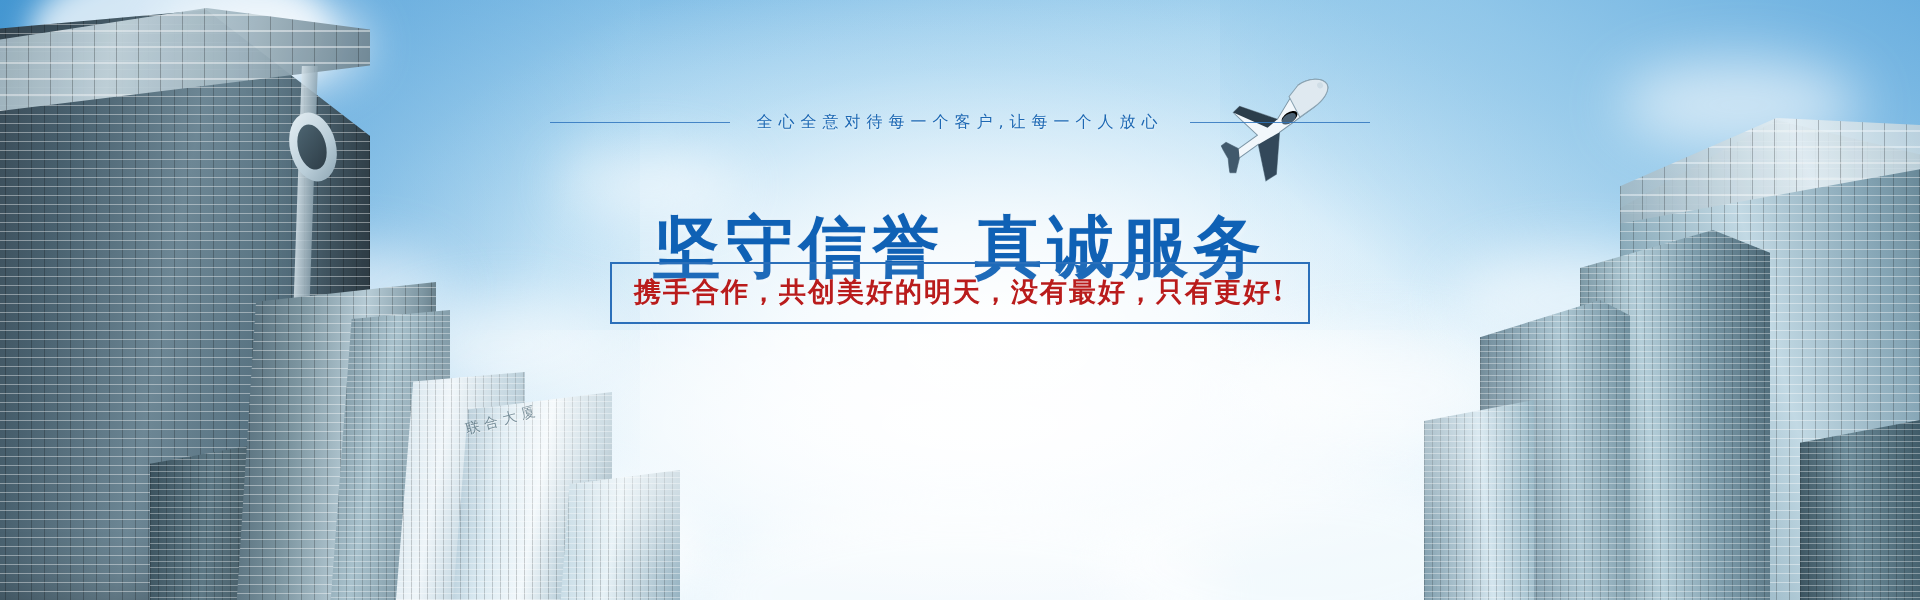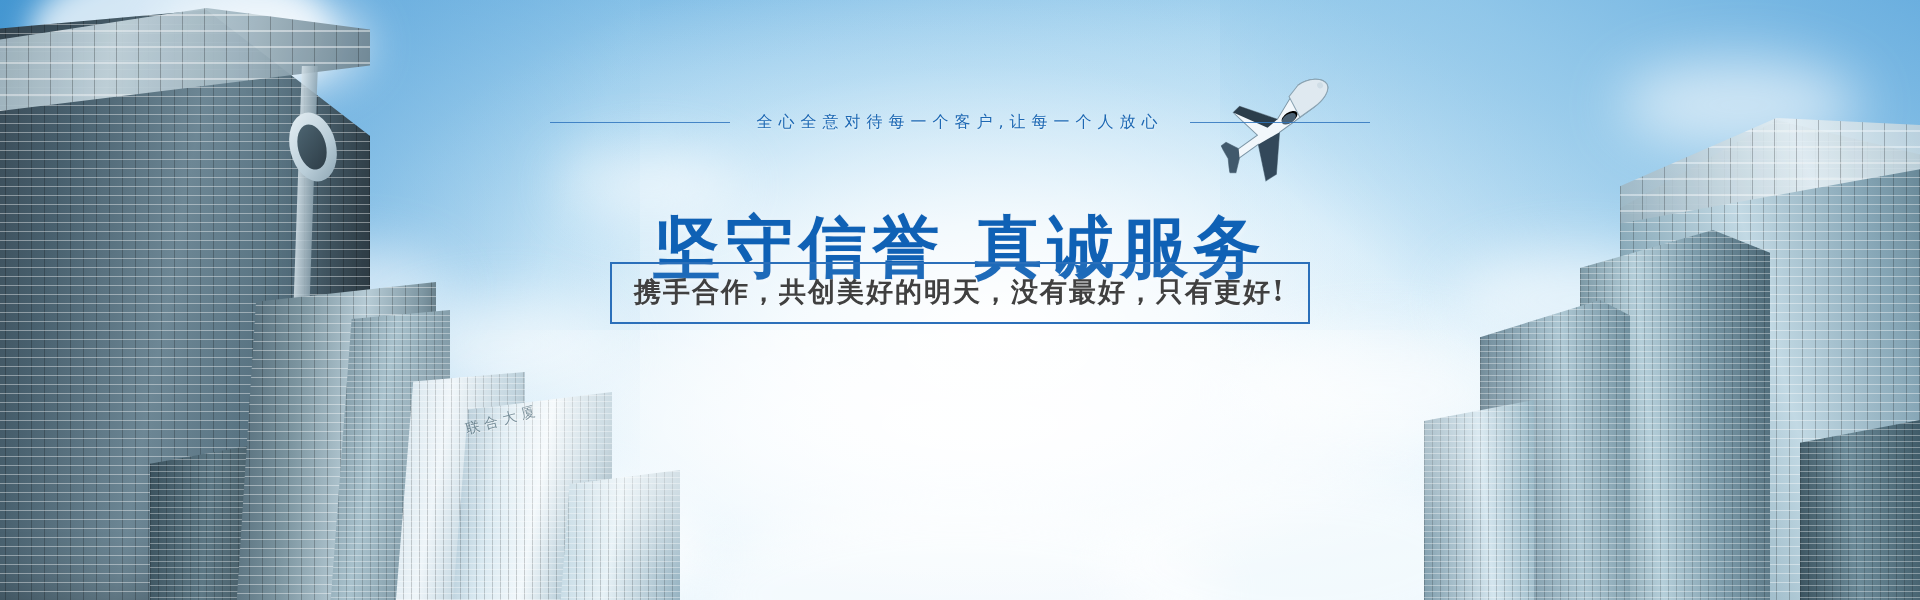--- a/index.html
+++ b/index.html
@@ -204,21 +204,21 @@
     text-shadow:0 2px 6px rgba(255,255,255,.55), 0 0 1px rgba(10,70,140,.35);
     white-space:nowrap;pointer-events:auto;
   }
   #subtitle-wrap{
     position:absolute;left:0;top:262px;width:1920px;
     display:flex;justify-content:center;pointer-events:auto;
   }
   #subtitle{
     border:2px solid #2a6fba;
     padding:10px 22px 12px 22px;
-    color:#404040;
+    color:#b91c1c;
     font-family:"DejaVu Serif","Liberation Serif",serif;
     font-weight:700;font-size:27px;letter-spacing:2px;white-space:nowrap;
     background:rgba(255,255,255,0.06);
     text-shadow:0 1px 3px rgba(255,255,255,.5);
   }
 
   
   .haze{
     position:absolute;left:380px;top:330px;width:1180px;height:270px;
     background:radial-gradient(ellipse at 50% 35%, rgba(255,255,255,.85) 0%, rgba(255,255,255,.45) 42%, rgba(255,255,255,0) 72%);

